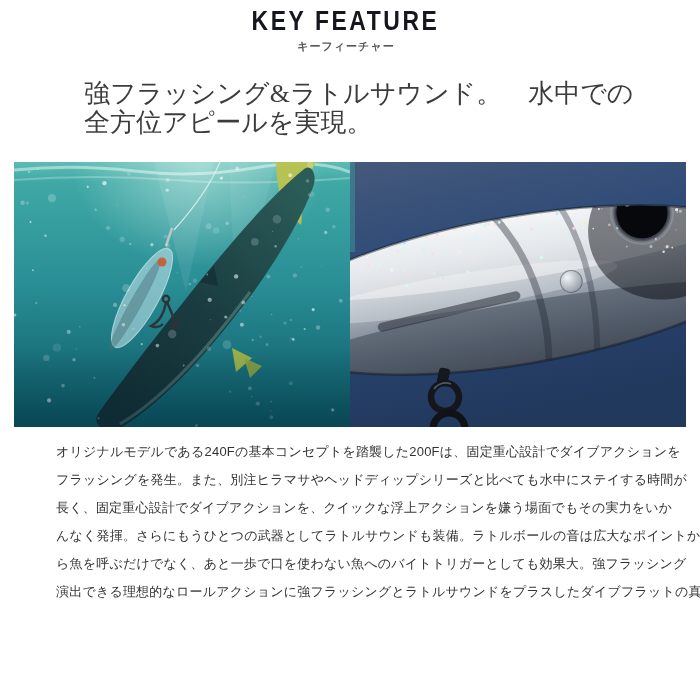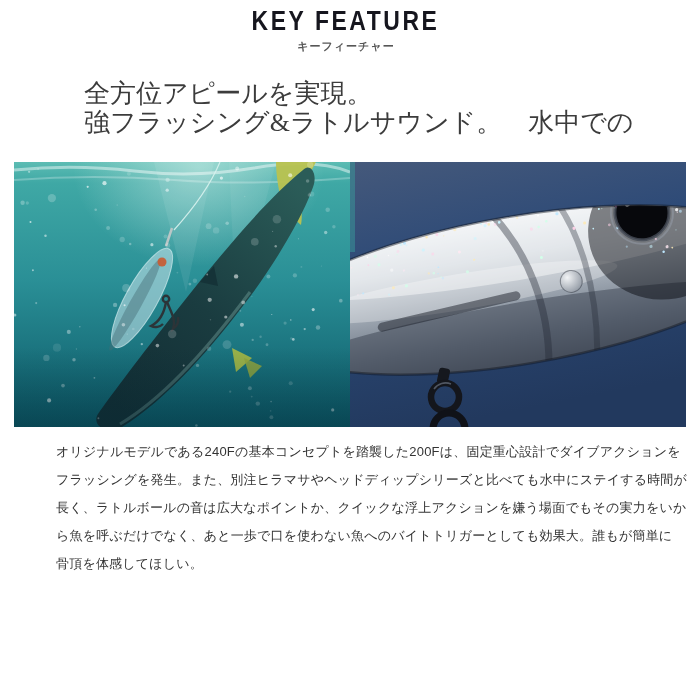--- a/index.html
+++ b/index.html
@@ -28,22 +28,22 @@
 <body>
 
 <div class="header">
   <div class="header-title">
     <span class="inner">KEY FEATURE</span>
   </div>
   <div class="header-subtitle">キーフィーチャー</div>
 </div>
 
 <div class="headline">
+  <div>強フラッシング&amp;ラトルサウンド。　水中での</div>
   <div>全方位アピールを実現。</div>
-  <div>強フラッシング&amp;ラトルサウンド。　水中での</div>
 </div>
 
 <div class="photos">
 
   <div class="photo">
     <svg width="336" height="265" viewBox="0 0 336 265">
       <defs>
         <linearGradient id="waterg" x1="0" y1="0" x2="0" y2="1">
           <stop offset="0" stop-color="#5cbcb3"></stop>
           <stop offset=".08" stop-color="#3fa8a5"></stop>
@@ -374,16 +374,17 @@
         <path d="M84,227 A14,14 0 0 1 101,222" stroke="rgba(120,130,145,.6)" stroke-width="1.5" fill="none"></path>
         <circle cx="99" cy="267" r="16" fill="none" stroke="#101218" stroke-width="7"></circle>
       </g>
     </svg>
   </div>
 </div>
 
 <div class="body-text">
   <div class="line">オリジナルモデルである240Fの基本コンセプトを踏襲した200Fは、固定重心設計でダイブアクションを</div>
   <div class="line">フラッシングを発生。また、別注ヒラマサやヘッドディップシリーズと比べても水中にステイする時間が</div>
-  <div class="line">長く、ラトルボールの音は広大なポイントか、クイックな浮上アクションを嫌う場面でもその実力をいか</div>
-  <div class="line">ら魚を呼ぶだけでなく、あと一歩で口を使わない魚へのバイトトリガーとしても効果大。誰もが簡単に</div>
-  <div class="line">骨頂を体感してほしい。</div>
+  <div class="line">長く、固定重心設計でダイブアクションを、クイックな浮上アクションを嫌う場面でもその実力をいか</div>
+  <div class="line">んなく発揮。さらにもうひとつの武器としてラトルサウンドも装備。ラトルボールの音は広大なポイントか</div>
+  <div class="line">ら魚を呼ぶだけでなく、あと一歩で口を使わない魚へのバイトトリガーとしても効果大。強フラッシング</div>
+  <div class="line">演出できる理想的なロールアクションに強フラッシングとラトルサウンドをプラスしたダイブフラットの真</div>
 </div>
 
 </body></html>

